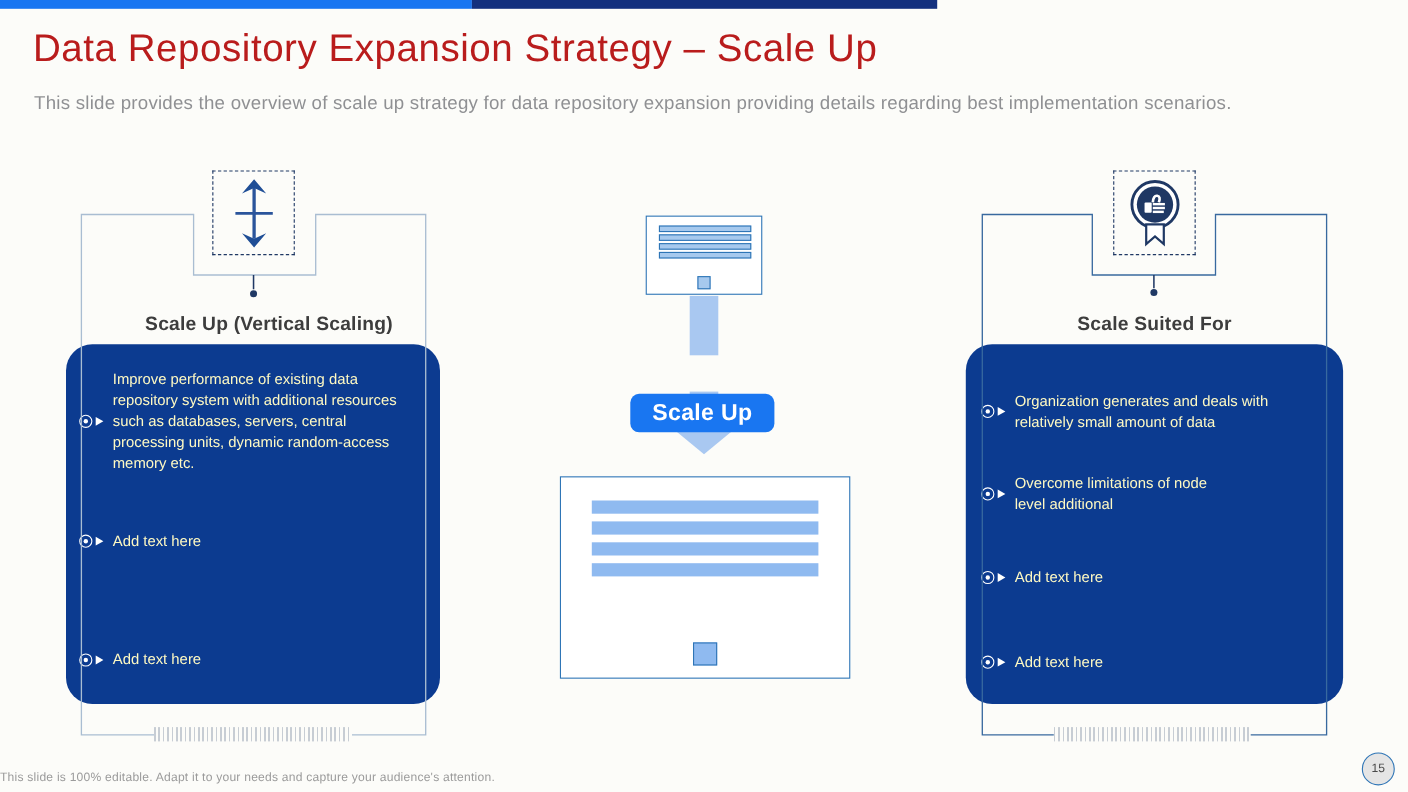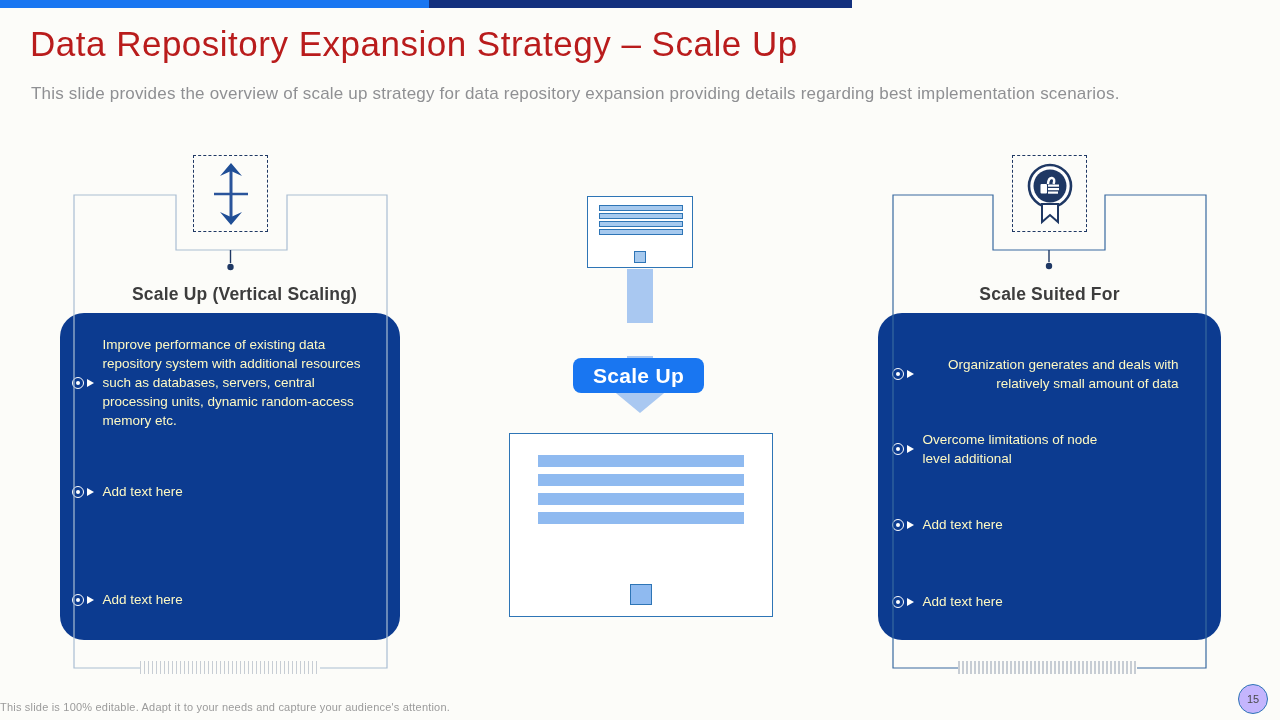--- a/index.html
+++ b/index.html
@@ -41,21 +41,21 @@
   .card-left  { left:60px;  top:313px; width:340px; height:327px; }
   .card-right { left:878px; top:313px; width:343px; height:327px; }
   .card .item { position:absolute; display:flex; align-items:center; gap:9px; }
   .card-left  .item { padding-left:12px; }
   .card-right .item { padding-left:14px; }
   .item-text { font-size:13.5px; line-height:19px; color:#fef9c3; }
   .li-l0 .item-text { max-width:278px; }
   .li-r0 .item-text { max-width:256px; }
   .li-r1 .item-text { max-width:200px; }
   .li-l0 { top:22px; }  .li-l1 { top:169px; } .li-l2 { top:277px; }
-  .li-r0 { top:42px;text-align:right; }  .li-r1 { top:117px; } .li-r2 { top:202px; } .li-r3 { top:279px; }
+  .li-r0 { top:42px; }  .li-r1 { top:117px; } .li-r2 { top:202px; } .li-r3 { top:279px; }
 
   
   .bullet { display:flex; align-items:center; gap:2.5px; flex:0 0 auto; }
   .b-circle { width:12px; height:12px; border:1.8px solid #fff; border-radius:50%; position:relative; }
   .b-circle::after { content:""; position:absolute; left:50%; top:50%; width:4px; height:4px;
                      margin:-2px 0 0 -2px; border-radius:50%; background:#fff; }
   .b-tri { width:0; height:0; border-left:7px solid #fff; border-top:4.5px solid transparent; border-bottom:4.5px solid transparent; }
 
   
   .server-box { border:1.2px solid var(--outline-blue,#2E75B6); background:#fff; }
@@ -71,21 +71,21 @@
   .arrow-head { left:605px; top:384px; width:0; height:0;
     border-left:35px solid transparent; border-right:35px solid transparent;
     border-top:29px solid var(--arrow-light-blue,#A9C8F1); }
   .scale-btn { left:573px; top:322px; width:131px; height:35px; background:var(--accent-blue,#1976F1);
     border-radius:8px; color:#fff; font-weight:bold; font-size:21px; display:flex; align-items:center;
     justify-content:center; z-index:3; letter-spacing:0.3px; border:none; cursor:pointer;margin-top:36px; }
 
   
   .footer { left:0; right:0; top:701px; text-align:left; font-size:11px; color:#9b9b9b; letter-spacing:0.2px; }
   .page-badge { left:1238px; top:684px; width:30px; height:30px; border:1.3px solid var(--outline-blue,#2E75B6);
-    border-radius:50%; display:flex; align-items:center; justify-content:center; font-size:11px; color:#4a4a4a; background:#c4b5fd; }
+    border-radius:50%; display:flex; align-items:center; justify-content:center; font-size:11px; color:#4a4a4a; background:#e5e5e5; }
 </style>
 </head>
 <body>
 
 <div class="abs bar-blue"></div>
 <div class="abs bar-navy"></div>
 
 <div class="abs title">Data Repository Expansion Strategy – Scale Up</div>
 <div class="abs subtitle">This slide provides the overview of scale up strategy for data repository expansion providing details regarding best implementation scenarios.</div>
 

